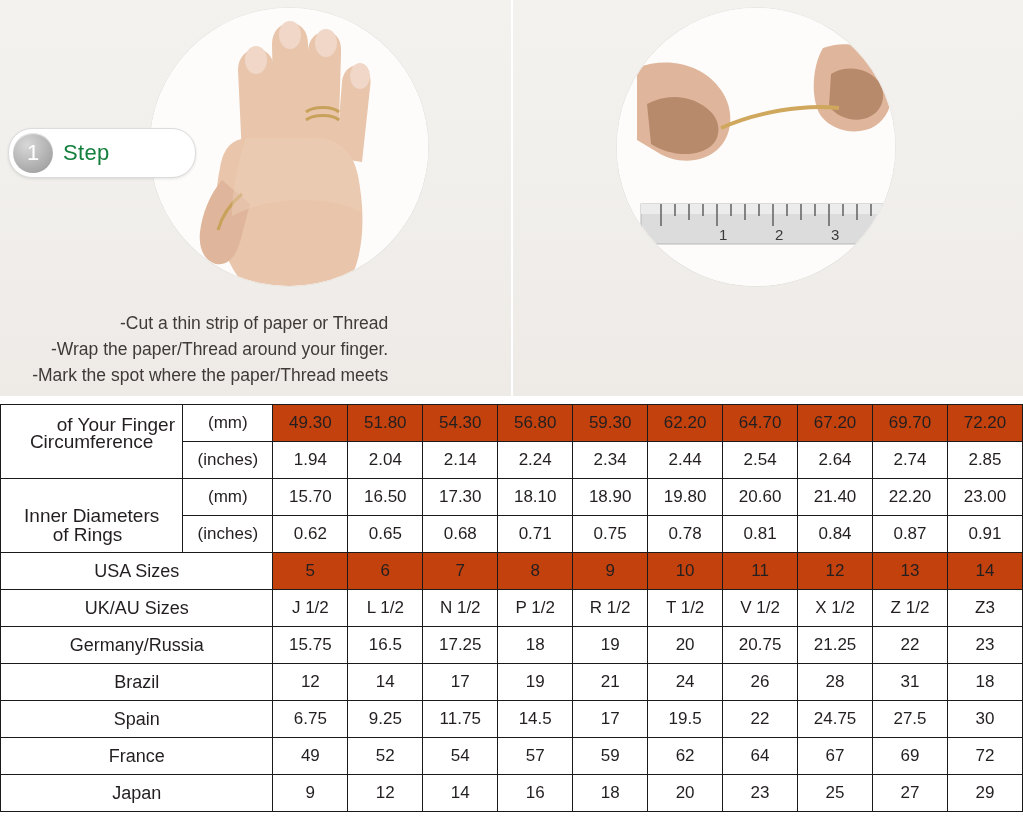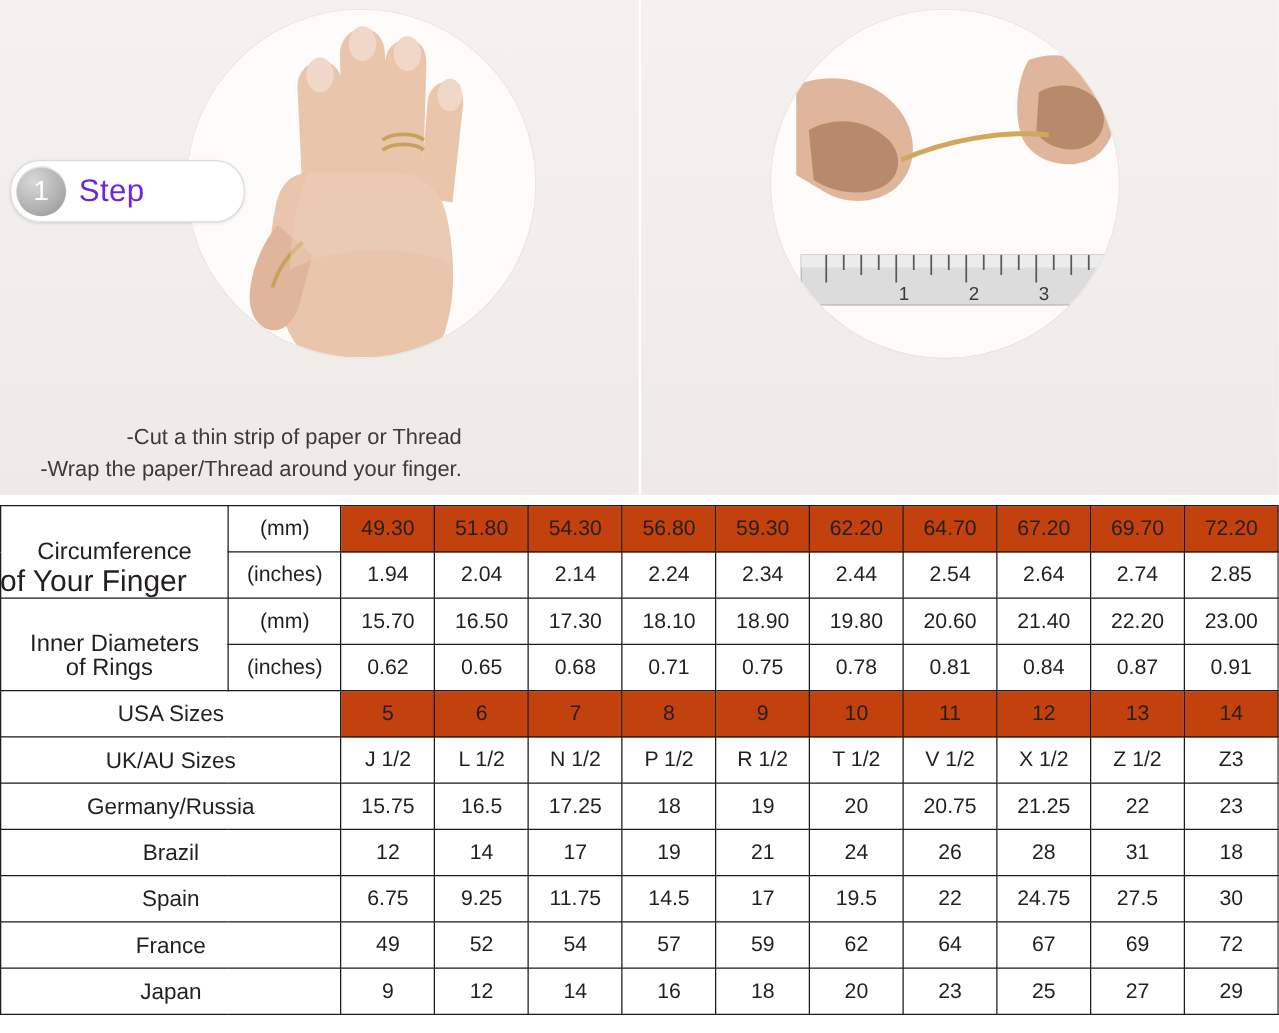--- a/index.html
+++ b/index.html
@@ -85,22 +85,22 @@
     border-radius: 50%;
     background: radial-gradient(circle at 35% 30%, #d8d8d8, #a9a9a9 70%, #909090 100%);
     color: #ffffff;
     font-size: 22px;
     display: flex;
     align-items: center;
     justify-content: center;
     box-shadow: inset 0 1px 1px rgba(255,255,255,0.7);
   }
   .step-word {
-    font-size: 25px;
-    color: #6d28d9;
+    font-size: 22px;
+    color: #15803d;
     letter-spacing: 0.3px;
   }
 
   
   .bullets {
     position: absolute;
     bottom: 8px;
     font-size: 17.5px;
     color: #3f3a38;
     line-height: 26px;
@@ -187,20 +187,21 @@
       </div>
 
       <div class="step-badge left">
         <div class="step-num">1</div>
         <div class="step-word">Step</div>
       </div>
 
       <div class="bullets left">
         <div><span class="dash">-</span><span>Cut a thin strip of paper or Thread</span></div>
         <div><span class="dash">-</span><span>Wrap the paper/Thread around your finger.</span></div>
+        <div><span class="dash">-</span><span>Mark the spot where the paper/Thread meets</span></div>
       </div>
     </div>
 
     <div class="step-panel right">
 
       <div class="photo right">
         <div class="ruler-wrap">
           <svg viewBox="0 0 278 278" width="278" height="278">
             <rect width="278" height="278" fill="#fdfcfb"></rect>
 
@@ -399,16 +400,16 @@
         <td class="val">18</td>
         <td class="val">20</td>
         <td class="val">23</td>
         <td class="val">25</td>
         <td class="val">27</td>
         <td class="val">29</td>
       </tr>
     </tbody>
   </table>
 
-  <div style="position:absolute; left:0; top:452px; width:175px; text-align:left; font-size:24px; pointer-events:none;">of Your Finger</div>
+  <div style="position:absolute; left:0; top:414px; width:175px; text-align:right; font-size:19px; pointer-events:none;">of Your Finger</div>
   <div style="position:absolute; left:0; top:524px; width:175px; text-align:center; font-size:19px; pointer-events:none;">of Rings</div>
 
 </div>
 
 </body></html>

